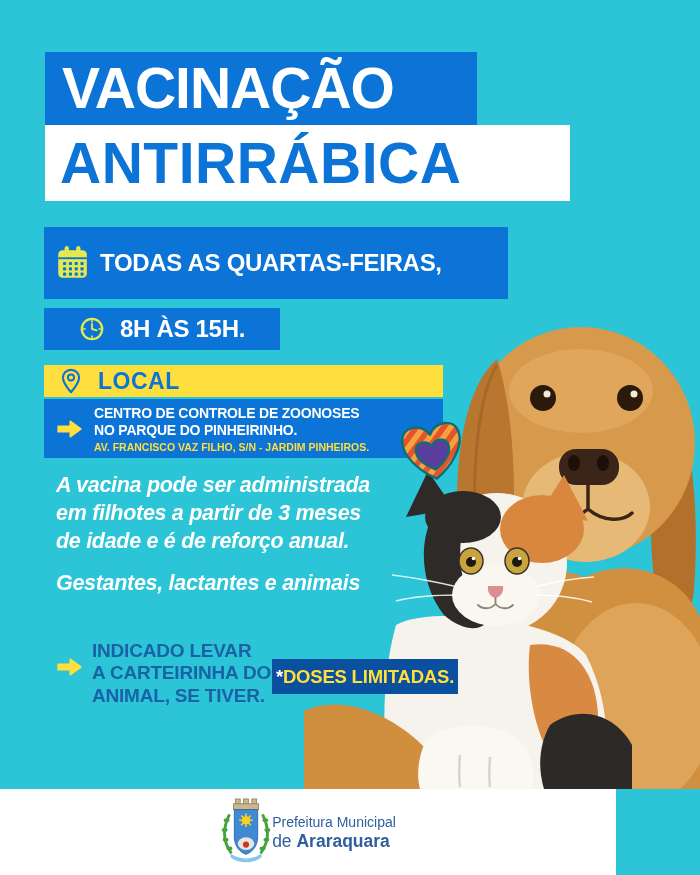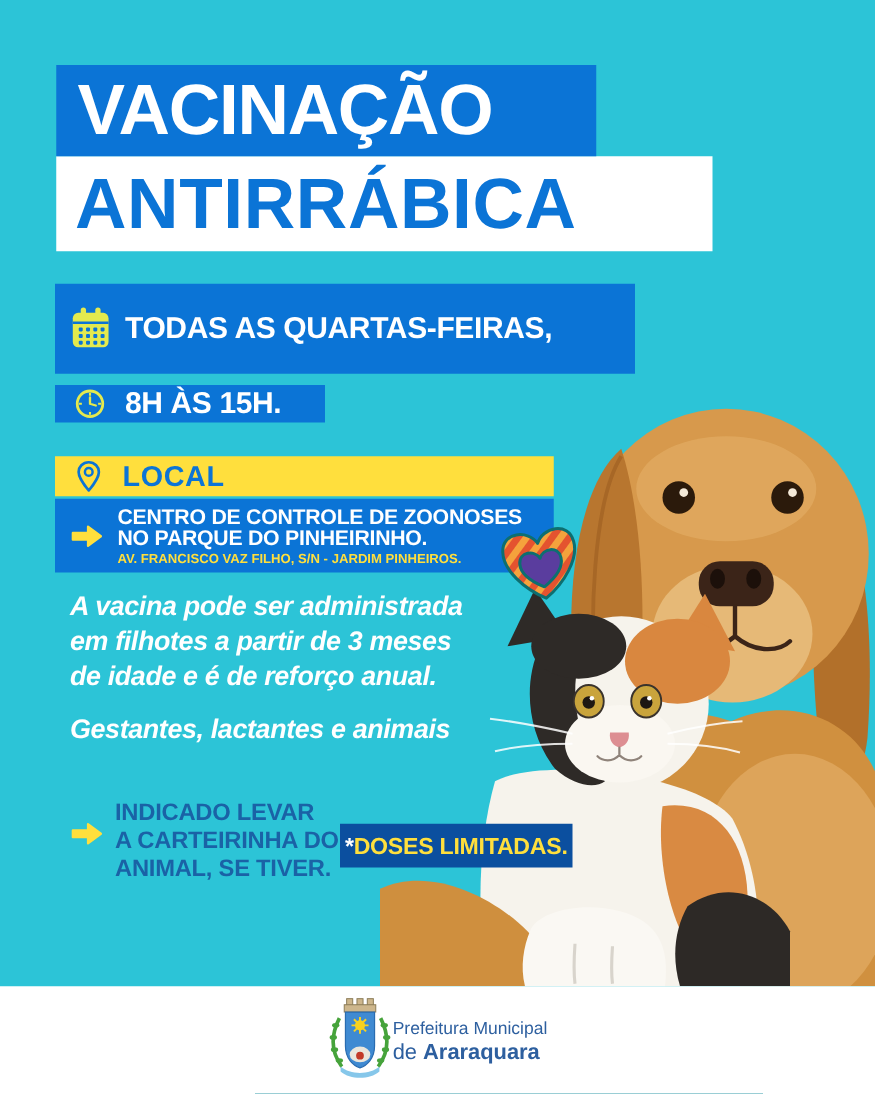--- a/index.html
+++ b/index.html
@@ -14,32 +14,32 @@
   .title-secondary{top:125px;width:525px;height:76px;background:#ffffff;}
   .title-text{
     font-weight:bold;font-size:57px;letter-spacing:-1px;line-height:1;
     padding-left:17px;white-space:nowrap;
   }
   .title-primary .title-text{color:#ffffff;}
   .title-secondary .title-text{color:var(--azure);letter-spacing:0.5px;padding-left:15px;}
   
   .bar{position:absolute;left:44px;background:var(--azure);display:flex;align-items:center;z-index:2;}
   .bar-schedule{top:227px;width:464px;height:72px;}
-  .bar-hours{top:308px;width:216px;height:30px;}
+  .bar-hours{top:308px;width:216px;height:42px;padding-left:20px;}
   .bar-venue{top:399px;width:399px;height:59px;}
   .band-local{position:absolute;left:44px;top:365px;width:399px;height:32px;background:var(--yellow);display:flex;align-items:center;z-index:2;}
   .icon-slot{flex:0 0 56px;display:flex;justify-content:center;align-items:center;}
   .band-local .icon-slot{flex:0 0 54px;}
   .bar-lines{display:flex;flex-direction:column;justify-content:center;}
   .sched-line{font-weight:bold;font-size:24px;line-height:26px;letter-spacing:-0.3px;white-space:nowrap;}
   .sched-line.l1{color:#ffffff;}
   .sched-line.l2{color:var(--yellow);}
   .hours-text{font-weight:bold;font-size:24px;color:#ffffff;letter-spacing:-0.3px;white-space:nowrap;}
   .local-label{font-weight:bold;font-size:23px;color:var(--azure);letter-spacing:0.5px;}
-  .venue-line{font-weight:bold;font-size:17px;line-height:17.5px;color:#ffffff;letter-spacing:-0.2px;white-space:nowrap;}
+  .venue-line{font-weight:bold;font-size:14px;line-height:17.5px;color:#ffffff;letter-spacing:-0.2px;white-space:nowrap;}
   .venue-address{font-weight:bold;font-size:10.5px;line-height:12px;color:var(--yellow);margin-top:1px;white-space:nowrap;}
   .bar-venue .icon-slot{flex:0 0 50px;}
   
   .info-par{
     position:absolute;left:56px;margin:0;z-index:2;
     font-style:italic;font-weight:bold;color:#ffffff;
     font-size:21.5px;line-height:28px;letter-spacing:-0.3px;white-space:nowrap;
   }
   .info-par.first{top:471px;}
   .info-par.second{top:569px;}
@@ -57,21 +57,21 @@
     background:var(--navy);display:flex;align-items:center;justify-content:center;
     font-weight:bold;font-size:18.5px;letter-spacing:-0.2px;white-space:nowrap;
   }
   .doses-badge .ast{color:#ffffff;}
   .doses-badge .txt{color:var(--yellow);}
   
   .heart-sticker{position:absolute;left:396px;top:414px;z-index:3;}
   .pets-photo{position:absolute;left:300px;top:325px;z-index:1;}
   
   .footer-band{
-    position:absolute;left:0;top:789px;width:700px;height:86px;background:#ffffff;z-index:4;
+    position:absolute;left:0;top:789px;width:616px;height:86px;background:#ffffff;z-index:4;
     display:flex;align-items:center;justify-content:center;
   }
   .footer-textblock{display:flex;flex-direction:column;color:var(--footer-blue);}
   .footer-line1{font-size:14px;line-height:17px;}
   .footer-line2{font-size:17.5px;line-height:20px;}
   .footer-line2 b{font-weight:bold;}
 </style>
 </head>
 <body>
 

